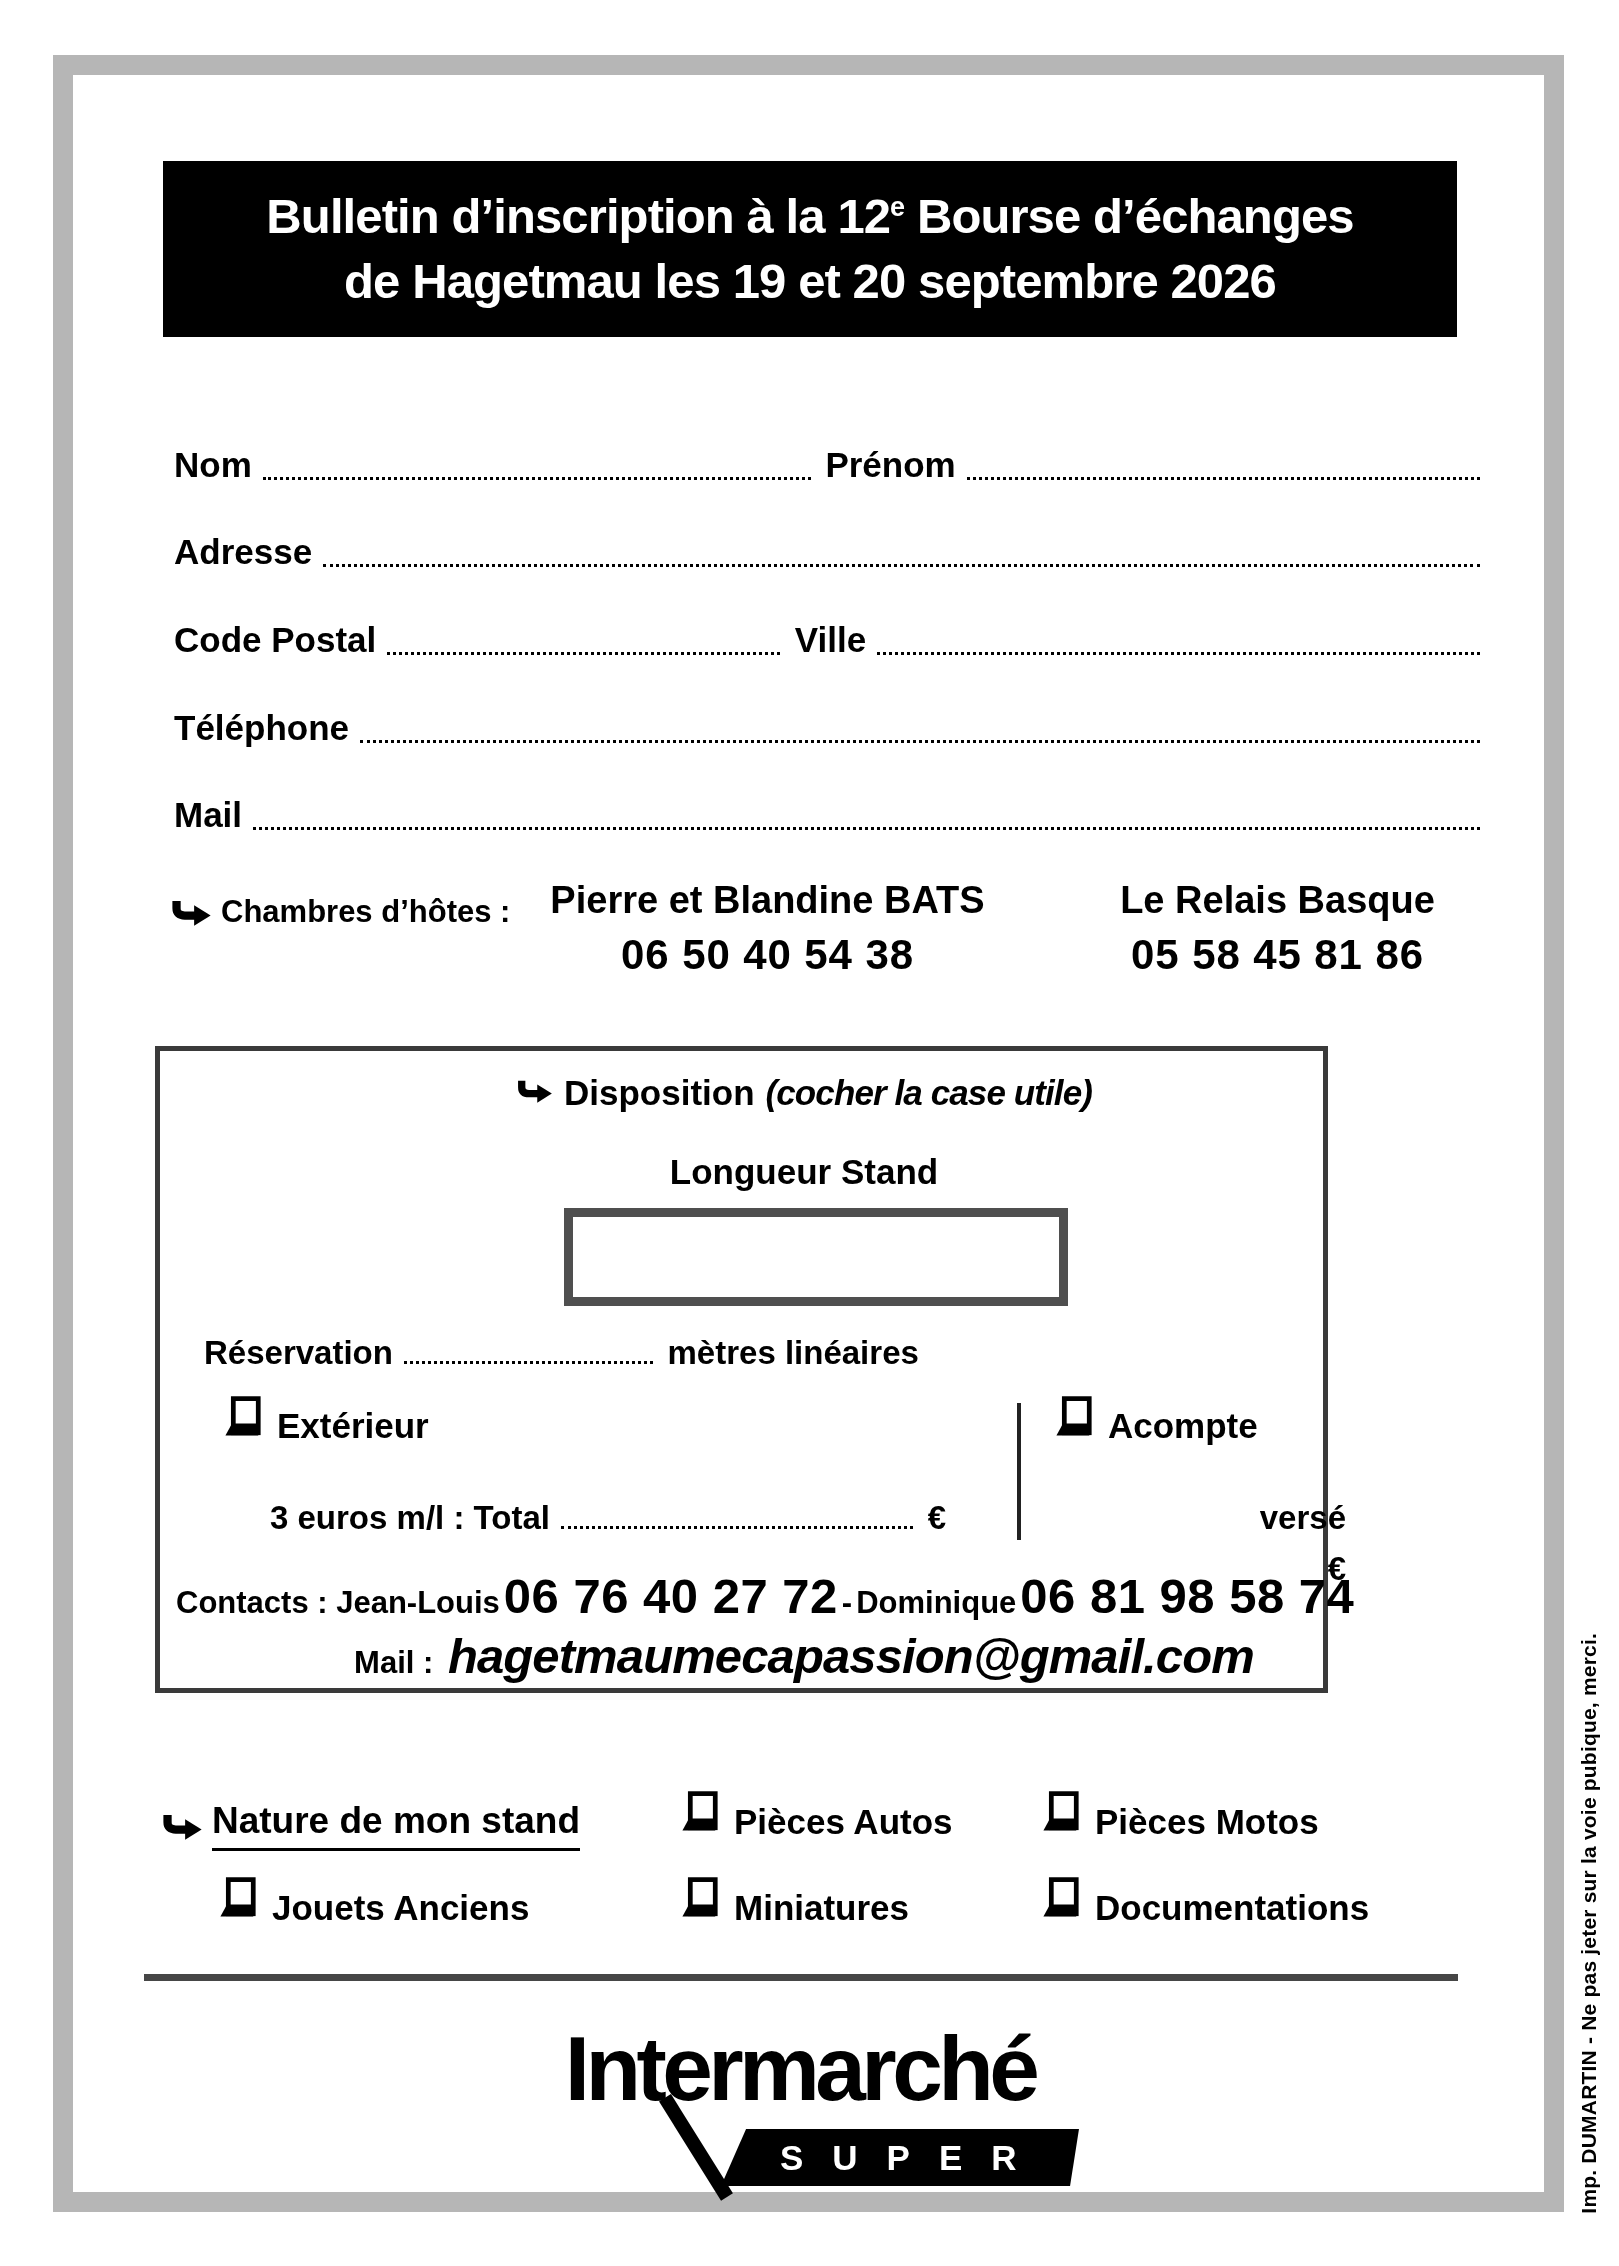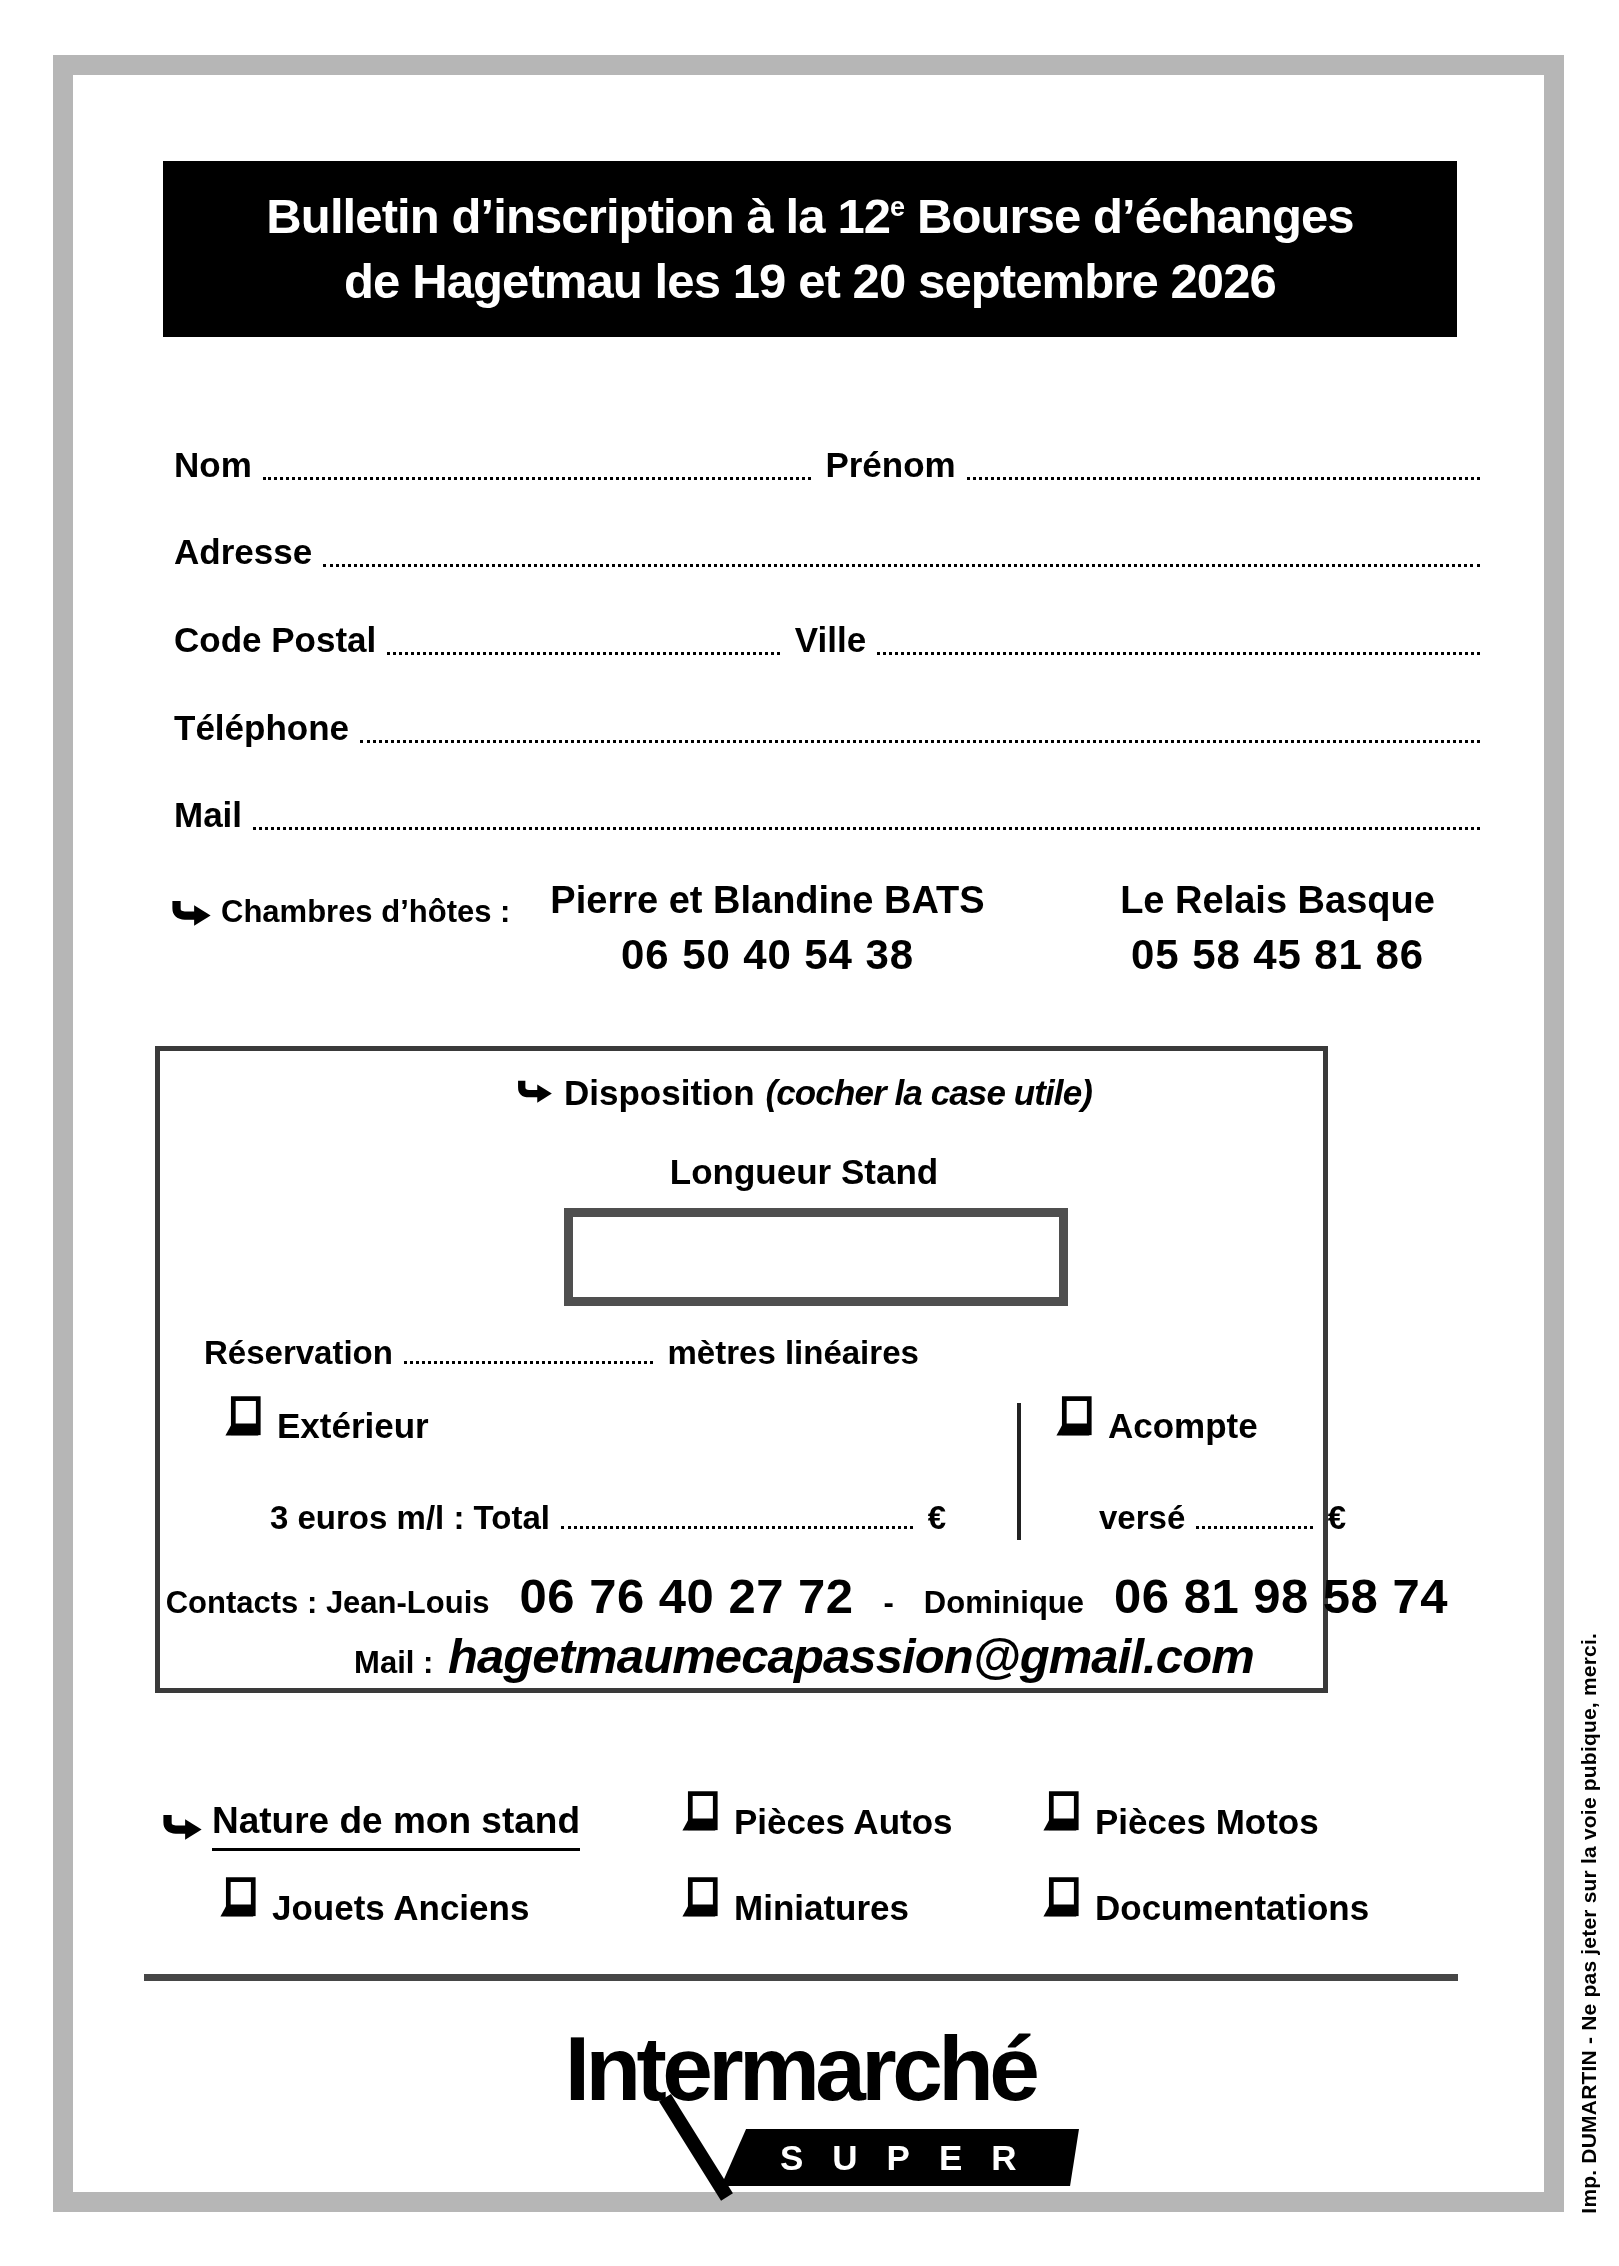--- a/index.html
+++ b/index.html
@@ -54,22 +54,22 @@
   .resa-row {
     position:absolute; left:44px; top:283px; display:flex; align-items:flex-end;
     font-size:33px; font-weight:bold; white-space:nowrap;
   }
   .resa-row .dots { width:249px; }
   .cbx { position:absolute; }
   .cbx-label { position:absolute; font-size:35px; font-weight:bold; white-space:nowrap; }
   .vdivider { position:absolute; left:857px; top:352px; width:3.7px; height:137px; background:#222; }
   .money-row { position:absolute; display:flex; align-items:flex-end; font-size:33px; font-weight:bold; white-space:nowrap; }
   .contacts-row {
-    position:absolute; left:0; top:517px; width:1288px; display:flex;
-    justify-content:flex-end; align-items:baseline; gap:30px; white-space:nowrap;
+    position:absolute; left:16px; top:517px; width:1288px; display:flex;
+    justify-content:flex-start; align-items:baseline; gap:4px; white-space:nowrap;
   }
   .contacts-row .small { font-size:31px; font-weight:bold; }
   .contacts-row .big { font-size:49px; font-weight:bold; letter-spacing:0.5px; }
   .mailbox-row {
     position:absolute; left:0; top:577px; width:1288px; display:flex;
     justify-content:center; align-items:baseline; gap:14.6px; white-space:nowrap;
   }
   .mailbox-row .small { font-size:31px; font-weight:bold; }
   .mailbox-row .big { font-size:49px; font-weight:bold; font-style:italic; letter-spacing:-0.9px; }
   
@@ -182,21 +182,21 @@
       <rect x="7" y="2" width="19" height="26" fill="#fff" stroke="#000" stroke-width="3.6"></rect>
       <polygon points="1,30 6,21 26,21 26,30" fill="#000"></polygon>
     </svg>
     <span class="cbx-label" style="left:948px;top:355px;">Acompte</span>
 
     <div class="money-row" style="left:110px;top:448px;width:676px;">
       <span>3 euros m/l : Total</span>
       <span class="dots grow"></span>
       <span>€</span>
     </div>
-    <div class="money-row" style="left:939px;top:448px;width:247px;">
+    <div class="money-row" style="left:939px;top:448px;width:247px;flex-direction:column;">
       <span>versé</span>
       <span class="dots grow"></span>
       <span>€</span>
     </div>
 
     <div class="contacts-row">
       <span class="small">Contacts : Jean-Louis</span>
       <span class="big">06 76 40 27 72</span>
       <span class="small">-</span>
       <span class="small">Dominique</span>

